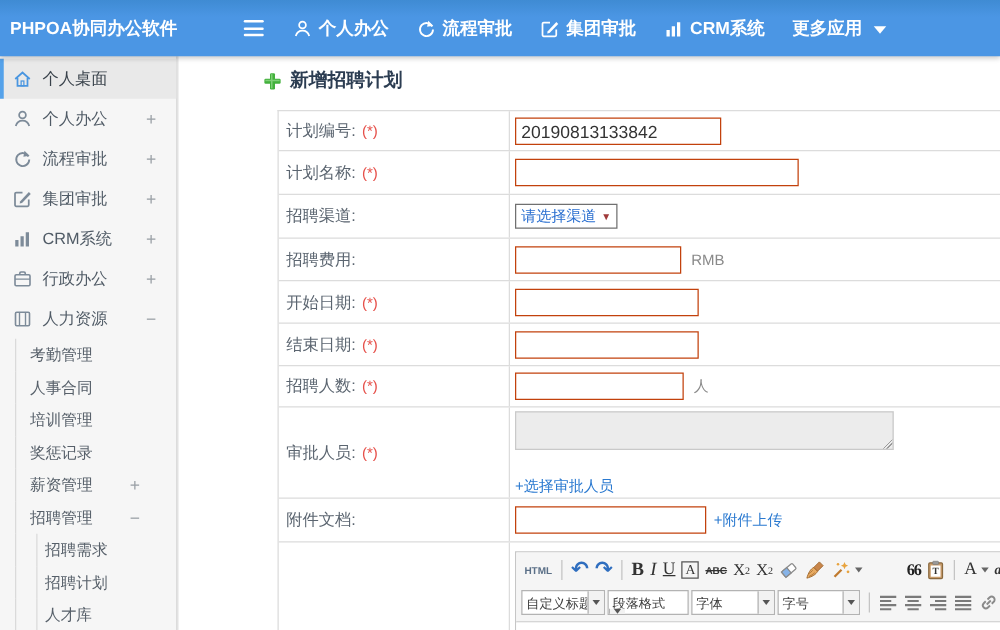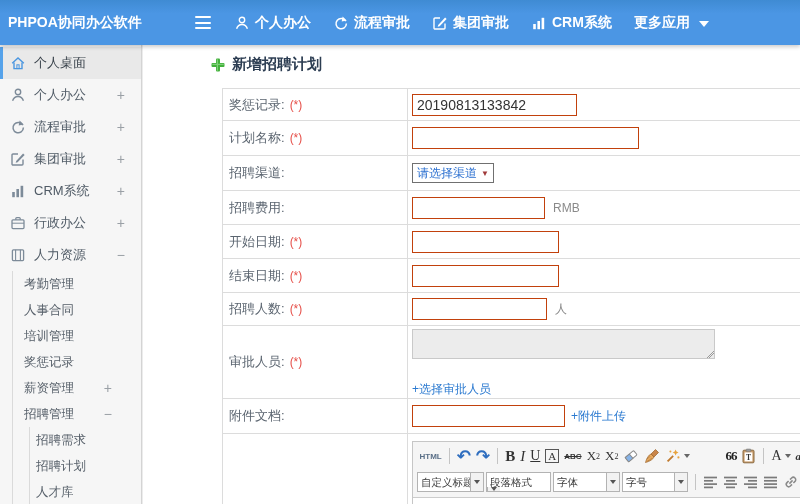--- a/index.html
+++ b/index.html
@@ -245,21 +245,21 @@
           <rect x="0.5" y="5" width="13" height="4" rx="1" fill="#43b13c"></rect>
           <rect x="5.8" y="1.3" width="1.2" height="11.4" fill="#7ed077"></rect>
           <rect x="1.3" y="5.8" width="11.4" height="1.2" fill="#7ed077"></rect>
         </svg>
     </span>
     <span class="ptext">新增招聘计划</span>
   </div>
   <div class="form-table" id="formtable">
       <div class="frow" style="height: 32px;">
         <div class="fcell-label">
-          <span class="ltext">奖惩记录:</span>
+          <span class="ltext">计划编号:</span>
           <span class="req">(*)</span>
         </div>
         <div class="fcell-ctrl">
           <input class="ftext" type="text" value="20190813133842" style="width: 165px;">
         </div>
       </div>
       <div class="frow" style="height: 35px;">
         <div class="fcell-label">
           <span class="ltext">计划名称:</span>
           <span class="req">(*)</span>

